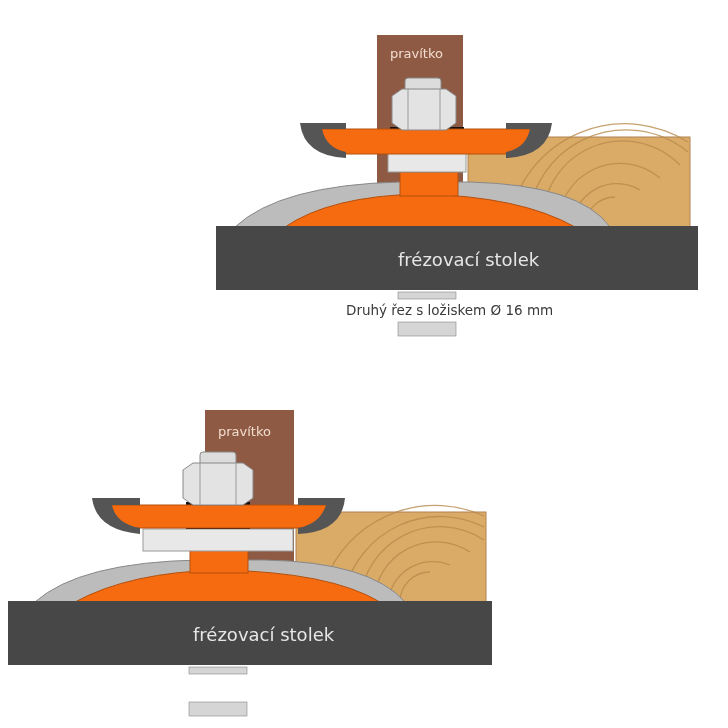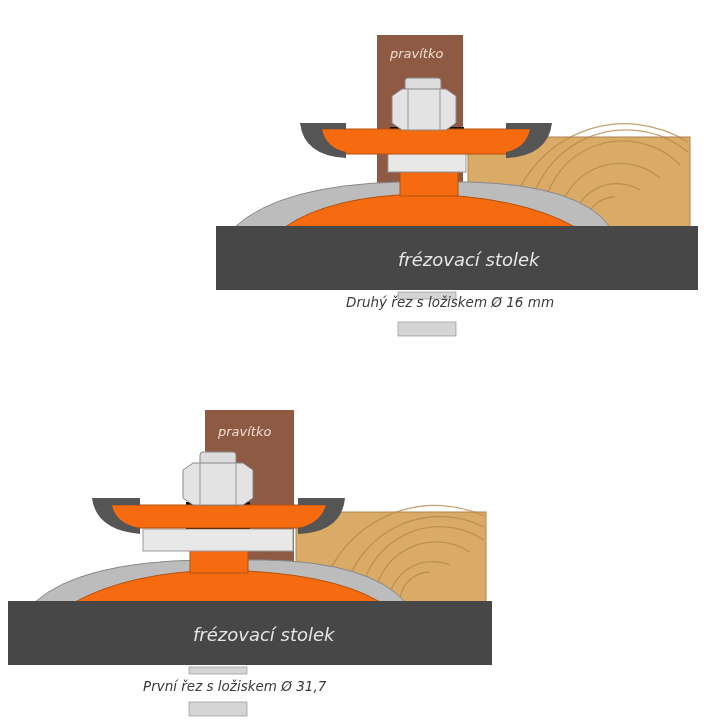--- a/index.html
+++ b/index.html
@@ -1,17 +1,17 @@
 <!DOCTYPE html>
 <html><head>
 <meta charset="utf-8">
 <style>
   html,body{margin:0;padding:0;background:#ffffff;}
   body{width:728px;height:728px;position:relative;overflow:hidden;font-family:"DejaVu Sans","Liberation Sans",sans-serif;}
-  .diagram{position:absolute;left:0;top:0;width:728px;height:536px;font-style:italic;}
+  .diagram{position:absolute;left:0;top:0;width:728px;height:536px;}
   svg{position:absolute;left:0;top:0;}
   .lbl{position:absolute;font-family:"DejaVu Sans","Liberation Sans",sans-serif;white-space:nowrap;}
   .ruler-lbl{color:#f1ddd0;font-size:13px;}
   .table-lbl{color:#e6e6e6;font-size:18px;}
   .cap{color:#3a3a3a;font-size:13.5px;}
 </style>
 </head>
 <body>
 
 <div class="diagram">
@@ -86,18 +86,17 @@
       <line x1="200" y1="463" x2="200" y2="505" stroke="#999"></line>
       <line x1="236" y1="463" x2="236" y2="505" stroke="#999"></line>
     </g>
     <rect x="8" y="601" width="484" height="64" fill="#474747"></rect>
     <rect x="189" y="667" width="58" height="7" fill="#d5d5d5" stroke="#888" stroke-width="0.6"></rect>
     <rect x="189" y="702" width="58" height="14" fill="#d5d5d5" stroke="#888" stroke-width="0.6"></rect>
   </svg>
 
   <div class="lbl ruler-lbl" style="left:390px;top:46px;">pravítko</div>
   <div class="lbl table-lbl" style="left:398px;top:249px;">frézovací stolek</div>
-  <div class="lbl cap" style="left:346px;top:294px;text-align:right;">Druhý řez s ložiskem Ø 16 mm</div>
+  <div class="lbl cap" style="left:346px;top:302px;text-align:right;">Druhý řez s ložiskem Ø 16 mm</div>
 
   <div class="lbl ruler-lbl" style="left:218px;top:424px;">pravítko</div>
   <div class="lbl table-lbl" style="left:193px;top:624px;">frézovací stolek</div>
-  <div class="lbl cap" style="left:143px;top:678px;">První řez s ložiskem Ø 31,7</div>
 </div>
 
 </body></html>

